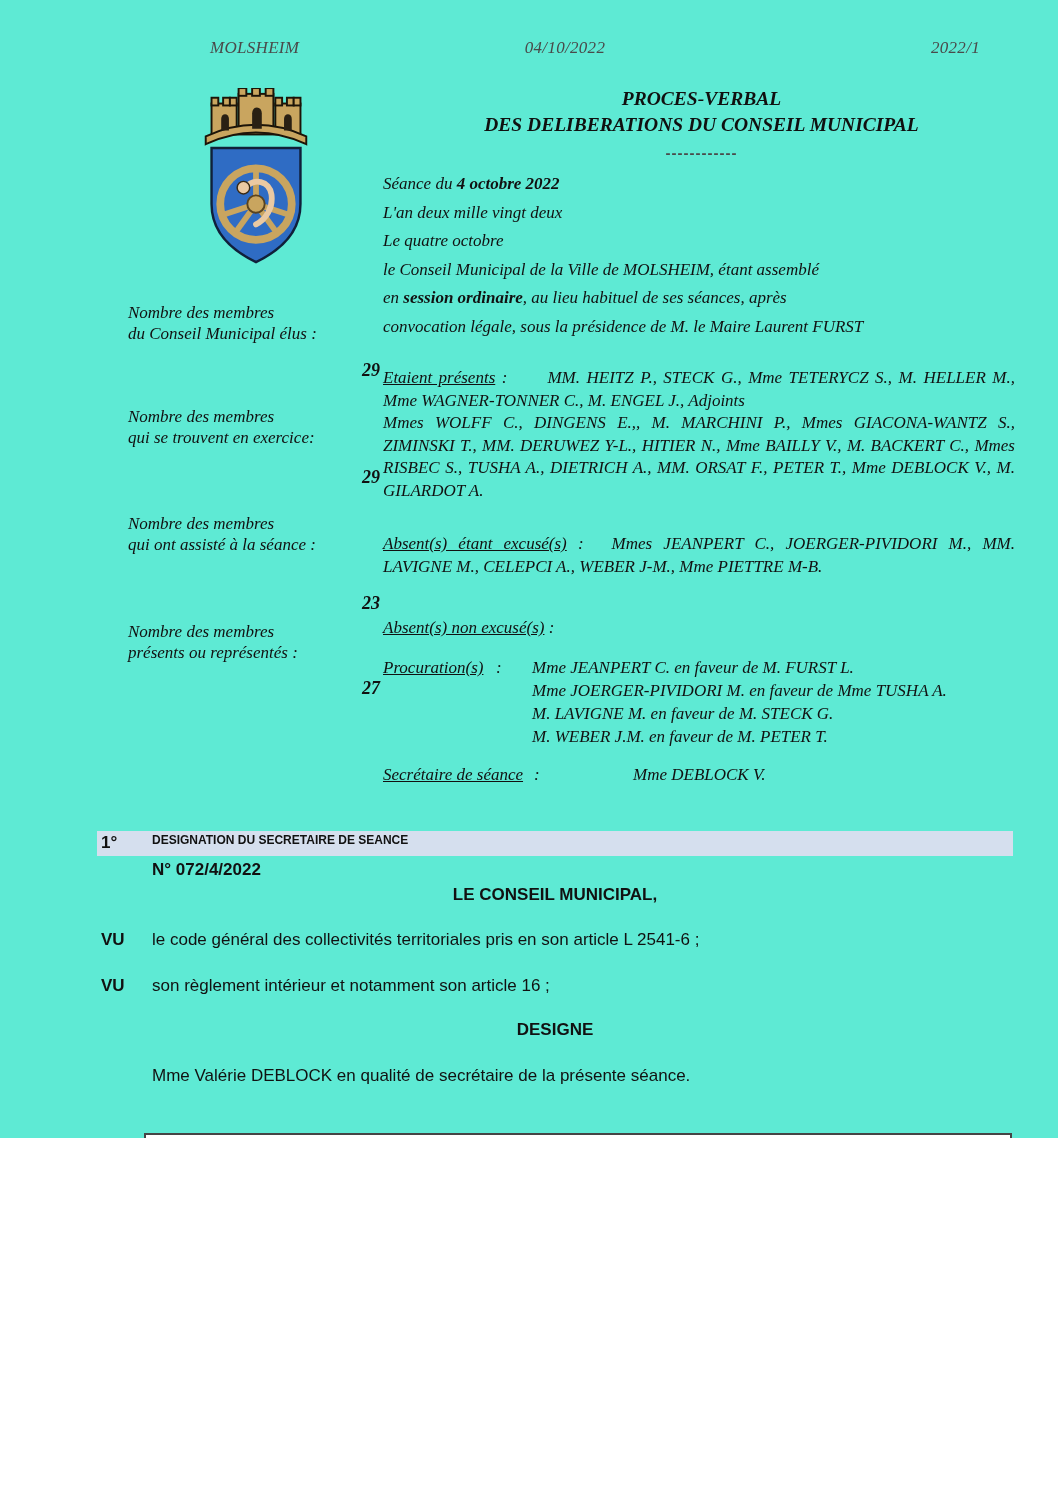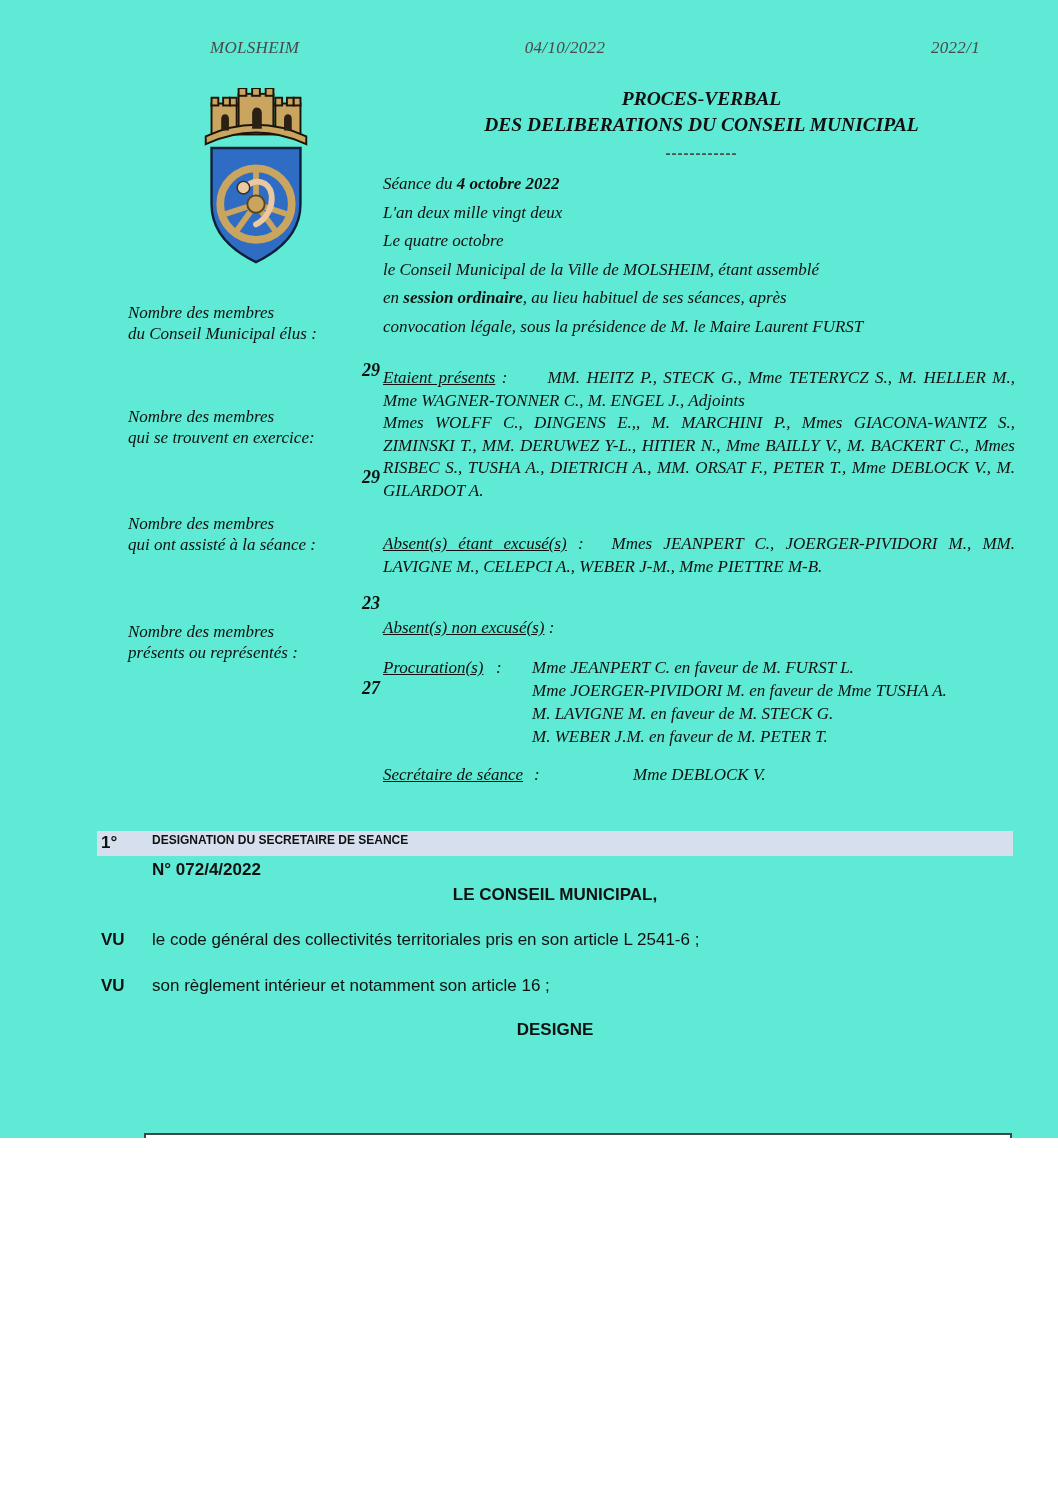--- a/index.html
+++ b/index.html
@@ -245,20 +245,21 @@
   <div class="abs sans vurow" style="top:930px;height:22px;">
     <span class="vu">VU</span>
     <span class="vutext">le code général des collectivités territoriales pris en son article L 2541-6 ;</span>
   </div>
   <div class="abs sans vurow" style="top:976px;height:22px;">
     <span class="vu">VU</span>
     <span class="vutext">son règlement intérieur et notamment son article 16 ;</span>
   </div>
 
   <div class="abs sans center-head" style="top:1020px;">DESIGNE</div>
+  <div class="abs sans designe-text" style="top:1066px;">Mme Valérie DEBLOCK en qualité de secrétaire de la présente séance.</div>
 
   <div class="abs discbox">
     <div class="sans disctitle">TENEUR DES DISCUSSIONS</div>
     <div class="sans disccontent">- NEANT -</div>
   </div>
 
   <div class="abs bottombar"></div>
 
 </div>
 

